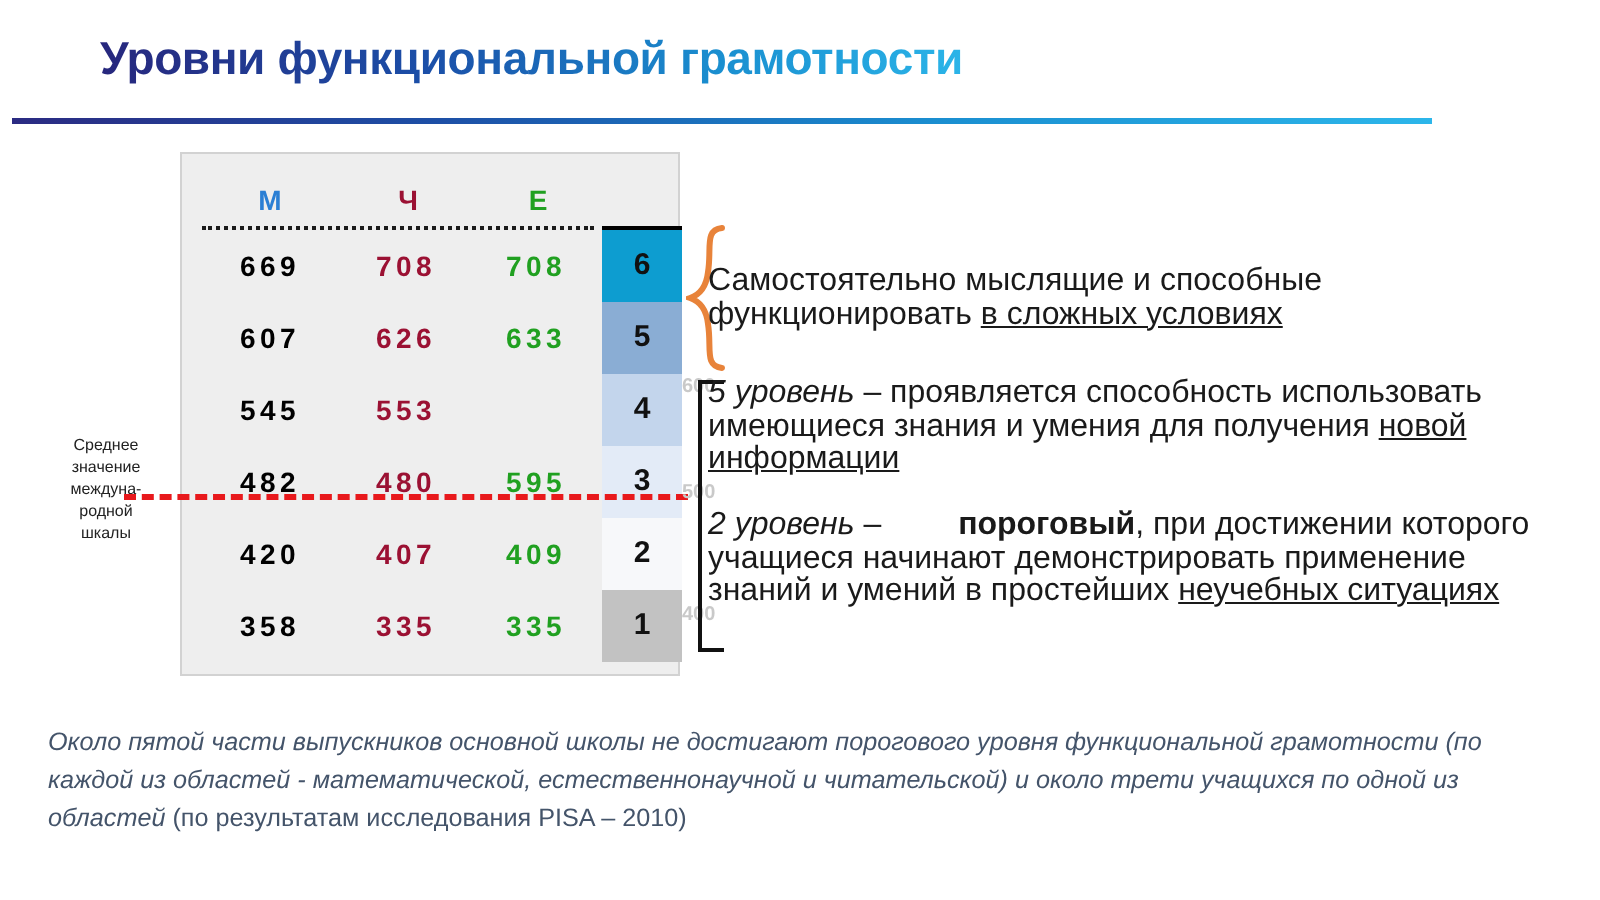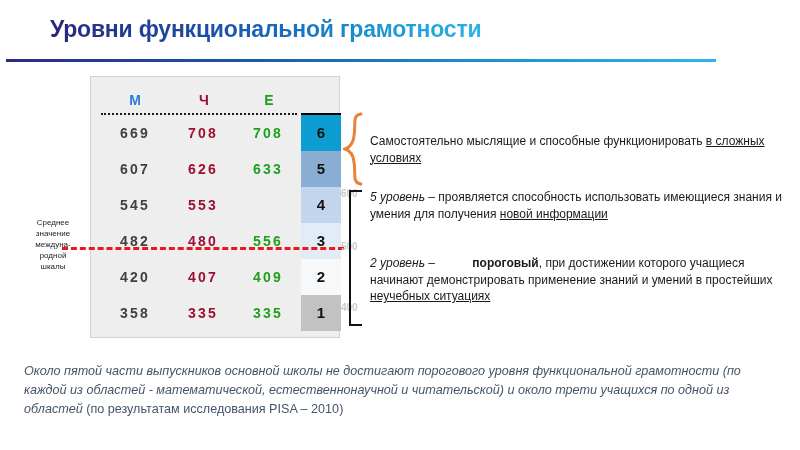--- a/index.html
+++ b/index.html
@@ -85,21 +85,21 @@
   }
   .cell {
     position: absolute;
     width: 62px;
     font-size: 14px;
     font-weight: bold;
     letter-spacing: 2.2px;
     text-align: center;
     line-height: 36px;
   }
-  .cell.m { left: 13px;  color: #404040; }
+  .cell.m { left: 13px;  color: #000000; }
   .cell.c { left: 81px;  color: #9b1133; }
   .cell.e { left: 146px; color: #20a020; }
 
   .lvl {
     position: absolute;
     left: 210px;
     width: 40px;
     height: 36px;
     font-size: 15px;
     font-weight: bold;
@@ -161,23 +161,23 @@
     width: 13px;
     height: 136px;
     border: 2px solid #111111;
     border-right: none;
     box-sizing: border-box;
   }
 
   
   .note {
     position: absolute;
-    left: 370px;
+    left: 354px;
     width: 420px;
-    font-size: 12px;
+    font-size: 16px;
     line-height: 16.5px;
     color: #1a1a1a;
   }
   #note-1 { top: 133px; }
   #note-2 { top: 189px; }
   #note-3 { top: 255px; }
   .it { font-style: italic; }
   .bd { font-weight: bold; margin-left: 34px; }
   .un { text-decoration: underline; }
 
@@ -226,21 +226,21 @@
 
     <div class="data-row" style="top:110px">
       <div class="cell m">545</div>
       <div class="cell c">553</div>
       <div class="lvl" style="background: rgb(195, 213, 236);">4</div>
     </div>
 
     <div class="data-row" style="top:146px">
       <div class="cell m">482</div>
       <div class="cell c">480</div>
-      <div class="cell e">556</div>
+      <div class="cell e">595</div>
       <div class="lvl" style="background: rgb(227, 235, 247);">3</div>
     </div>
 
     <div class="data-row" style="top:182px">
       <div class="cell m">420</div>
       <div class="cell c">407</div>
       <div class="cell e">409</div>
       <div class="lvl" style="background: rgb(247, 248, 250);">2</div>
     </div>
 

